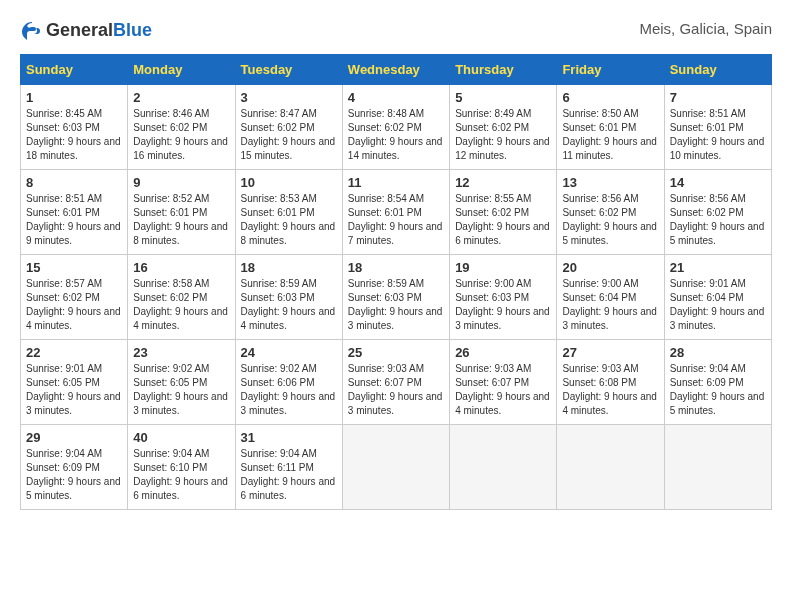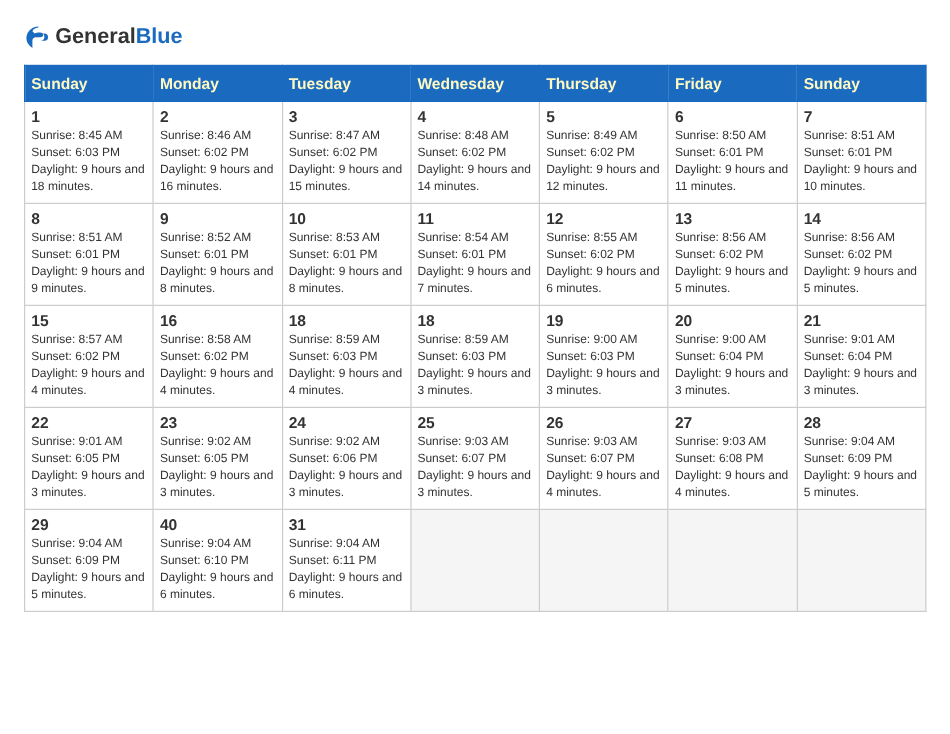--- a/index.html
+++ b/index.html
@@ -47,21 +47,21 @@
       font-size: 15px;
       color: #555;
     }
     .calendar-table {
       width: 100%;
       border-collapse: collapse;
       table-layout: fixed;
     }
     .calendar-table th {
       background: #1a6abf;
-      color: #fef9c3;
+      color: #fde047;
       padding: 7px 5px;
       font-size: 13px;
       text-align: left;
       border: 1px solid #1a6abf;
     }
     .calendar-table td {
       border: 1px solid #ccc;
       vertical-align: top;
       padding: 5px;
       font-size: 10.5px;
@@ -91,20 +91,21 @@
   <div class="logo">
     <svg class="logo-icon" viewBox="0 0 24 24" xmlns="http://www.w3.org/2000/svg">
       <path d="M12 2 C6 2 2 7 2 12 C2 15 4 18 7 20 L7 14 C7 12 8 11 10 11 L14 11 C14 11 16 11 16 9 C16 7 14 7 12 7 C10 7 9 8 9 8 L7 6 C8 4 10 3 12 3 Z" fill="#1a6abf"></path>
       <path d="M14 14 L17 14 C19 14 20 13 20 11 C20 9 19 8 17 8 L16 8 C16 8 17 9 17 11 C17 13 15 14 14 14 Z" fill="#1a6abf"></path>
     </svg>
     <div>
       <span class="logo-text-general">General</span><span class="logo-text-blue">Blue</span>
     </div>
   </div>
   <div class="title-section">
+    <div class="location-title">Meis, Galicia, Spain</div>
   </div>
 </div>
 
 <table class="calendar-table">
   <thead>
     <tr id="header-row">
         <th>Sunday</th>
         <th>Monday</th>
         <th>Tuesday</th>
         <th>Wednesday</th>

